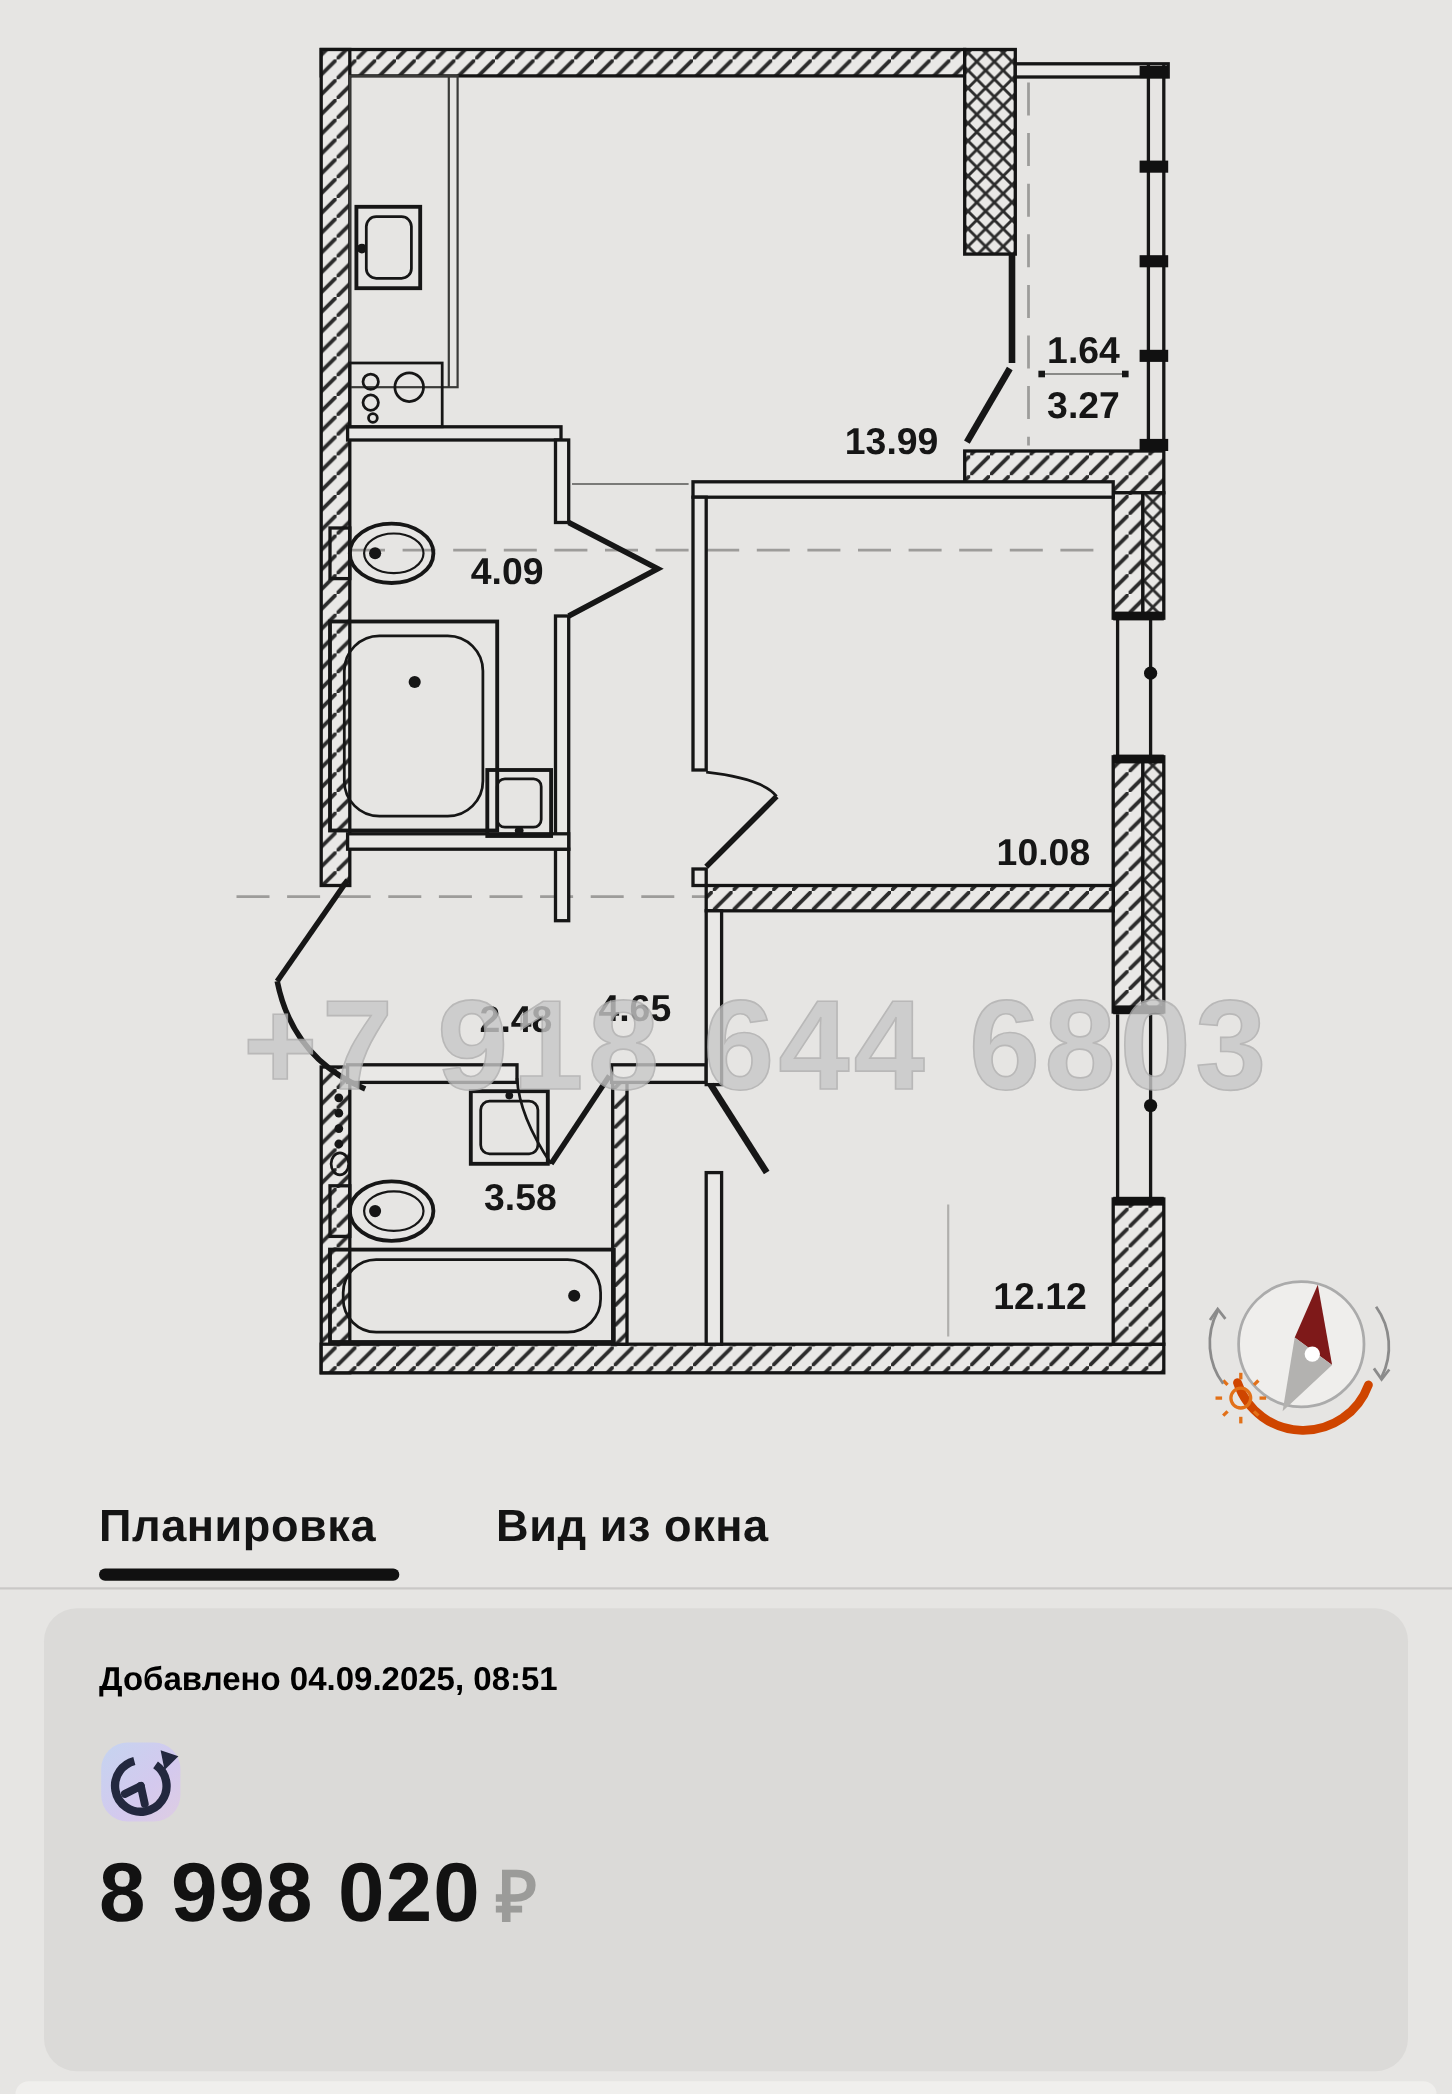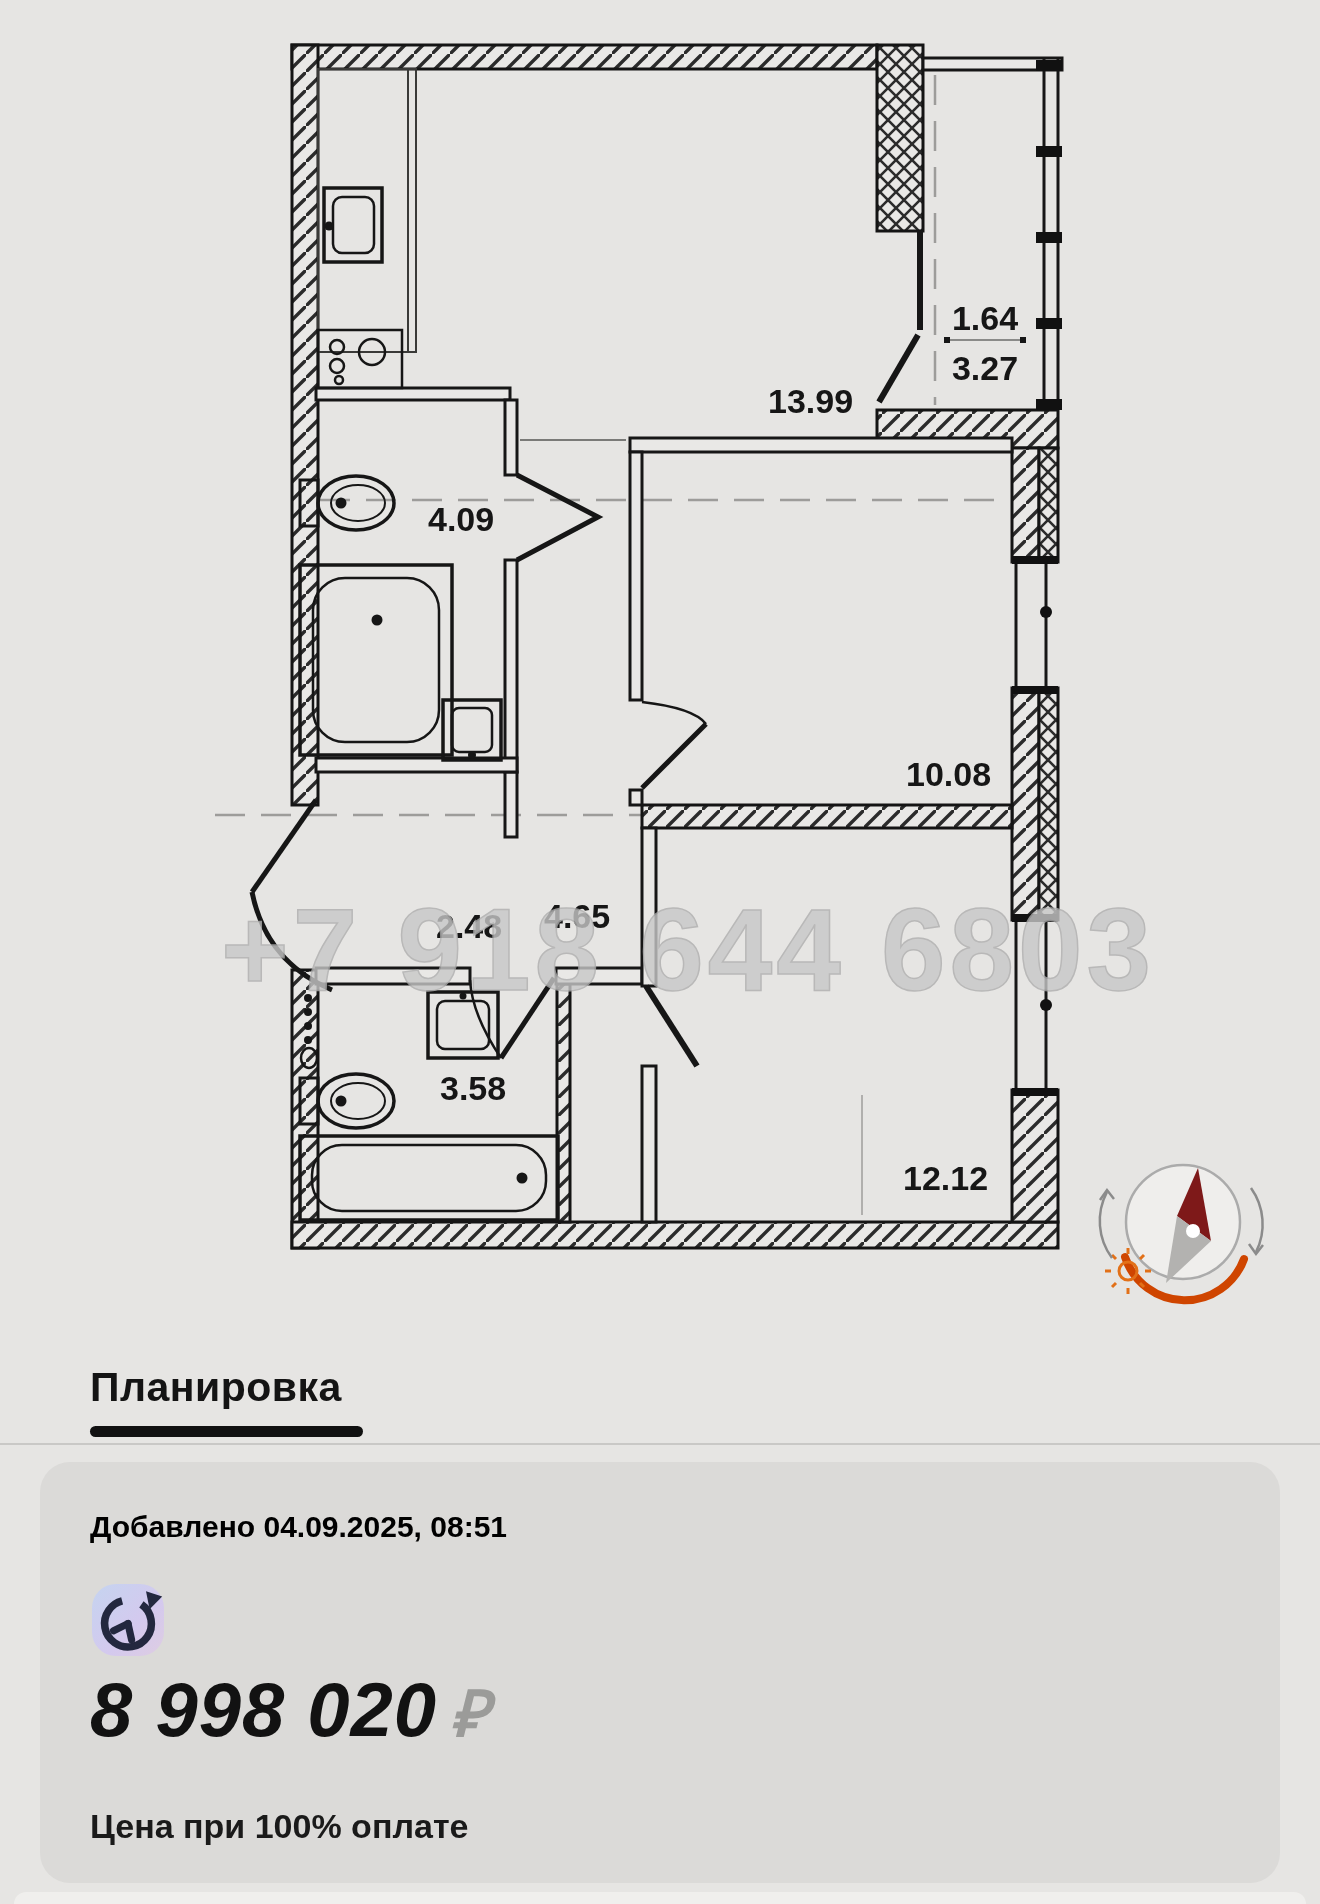--- a/index.html
+++ b/index.html
@@ -18,21 +18,21 @@
   #tab-underline{position:absolute;left:90px;top:76px;width:273px;height:11px;background:#111;border-radius:6px;}
   #tabs-divider{position:absolute;left:0;top:93px;width:1320px;height:2px;background:#c9c8c6;}
   .tab-icon{display:inline-block;vertical-align:-6px;margin-right:14px;}
   
   #card{left:40px;top:1462px;width:1240px;height:421px;background:#dbdad8;border-radius:30px;}
   #added-line{position:absolute;left:50px;top:48px;font-size:30px;font-weight:bold;color:#000000;}
   #avail-icon{position:absolute;left:52px;top:122px;width:72px;height:72px;border-radius:24px;
     background:linear-gradient(135deg,#c5d4f0 0%,#d2c9ee 55%,#ddccе4 100%);
     background:linear-gradient(135deg,#c5d4f0 0%,#d4c9ee 60%,#decde2 100%);}
   #avail-line{position:absolute;left:154px;top:140px;font-size:34px;font-weight:bold;color:#1a1a1a;}
-  #price-row{position:absolute;left:50px;top:204px;white-space:nowrap;font-style:italic;}
+  #price-row{position:absolute;left:50px;top:215px;white-space:nowrap;}
   #price-value{font-size:76px;font-weight:bold;color:#121212;letter-spacing:1px;}
   #price-currency{font-size:64px;font-weight:bold;color:#9b9b99;margin-left:14px;}
   #price-note{position:absolute;left:50px;top:345px;font-size:34px;font-weight:bold;color:#1a1a1a;}
   
   #next-card{left:14px;top:1892px;width:1292px;height:12px;background:#f0efed;border-radius:18px 18px 0 0;}
   text{font-family:"Liberation Sans",sans-serif;}
   .room-num{font-size:34px;font-weight:bold;fill:#161616;}
 </style>
 </head>
 <body>
@@ -238,35 +238,35 @@
       <path d="M1100,1200 L1107,1190 L1114,1199"></path>
       <path d="M1251,1188 A62,62 0 0 1 1256,1252"></path>
       <path d="M1249,1244 L1256,1254 L1263,1245"></path>
     </g>
   </g>
 </svg>
 </div>
 
 <div class="abs" id="tabs">
   <div class="tab" style="left:90px">Планировка</div>
+  <div class="tab" style="left:451px">Вид из окна</div>
   <div id="tab-underline"></div>
   <div id="tabs-divider"></div>
 </div>
 
 <div class="abs" id="card">
   <div id="added-line">Добавлено 04.09.2025, 08:51</div>
 
   <div id="avail-icon">
     <svg width="72" height="72" viewBox="0 0 40 40" fill="none">
       <circle cx="20" cy="22" r="13" stroke="#23283f" stroke-width="4.2" stroke-dasharray="70 12" transform="rotate(-55 20 22)"></circle>
       <polygon points="30,4 39,7 32,14" fill="#23283f"></polygon>
       <line x1="20" y1="22" x2="12" y2="26" stroke="#23283f" stroke-width="4" stroke-linecap="round"></line>
       <line x1="20" y1="22" x2="22" y2="31" stroke="#23283f" stroke-width="4" stroke-linecap="round"></line>
     </svg>
   </div>
 
   <div id="price-row">
     <span id="price-value">8 998 020</span><span id="price-currency">₽</span>
   </div>
-  <div id="price-note">Цена при 100% оплате</div>
 </div>
 
 <div class="abs" id="next-card"></div>
 
 </body></html>

